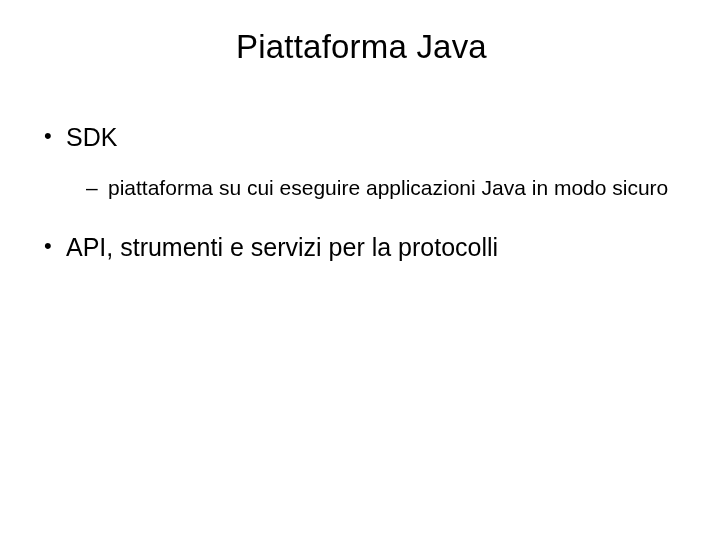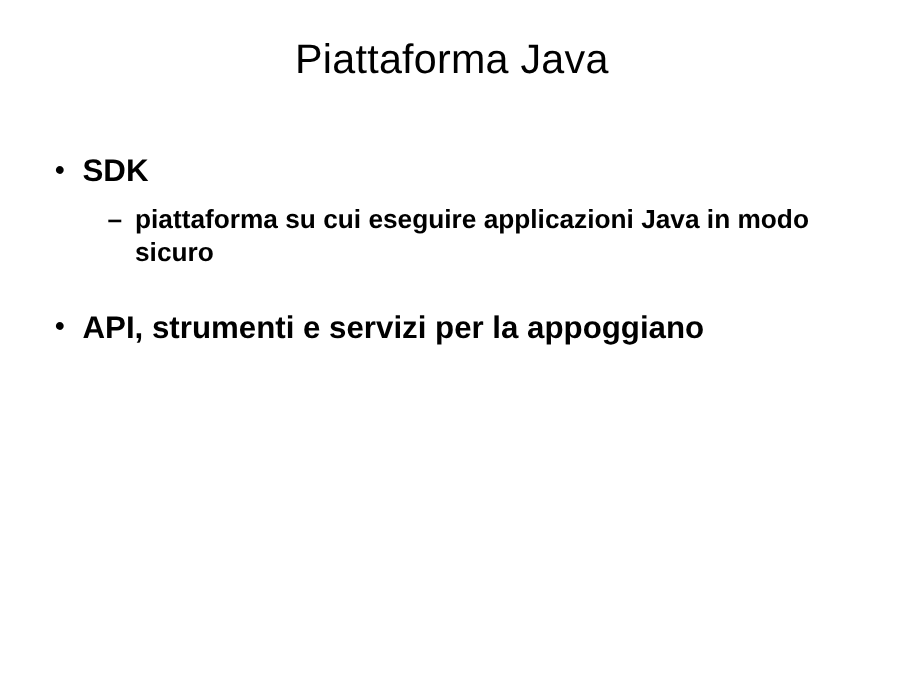--- a/index.html
+++ b/index.html
@@ -22,40 +22,39 @@
     font-size: 33px;
     font-weight: 400;
     margin-top: 8px;
     margin-bottom: 56px;
     letter-spacing: 0.2px;
   }
   ul.level1 {
     list-style: none;
     padding: 0;
     margin: 0;
-    font-weight: bold;
   }
   ul.level1 > li {
     position: relative;
     padding-left: 26px;
     font-size: 25px;
     line-height: 1.25;
     margin-bottom: 12px;
   }
   ul.level1 > li::before {
     content: "•";
     position: absolute;
     left: 4px;
     top: 0;
     font-size: 22px;
   }
   ul.level2 {
     list-style: none;
     padding: 0;
-    margin: 10px 0 30px 0;
+    margin: 22px 0 30px 0;
   }
   ul.level2 > li {
     position: relative;
     padding-left: 42px;
     font-size: 21px;
     line-height: 1.28;
   }
   ul.level2 > li::before {
     content: "–";
     position: absolute;
@@ -72,16 +71,16 @@
   <ul class="level1">
     <li>
       <span>SDK</span>
       <ul class="level2">
         <li>
           <span>piattaforma su cui eseguire applicazioni Java in modo sicuro</span>
         </li>
       </ul>
     </li>
     <li>
-      <span>API, strumenti e servizi per la appoggiano</span>
+      <span>API, strumenti e servizi per la protocolli</span>
     </li>
   </ul>
 </div>
 
 </body></html>

